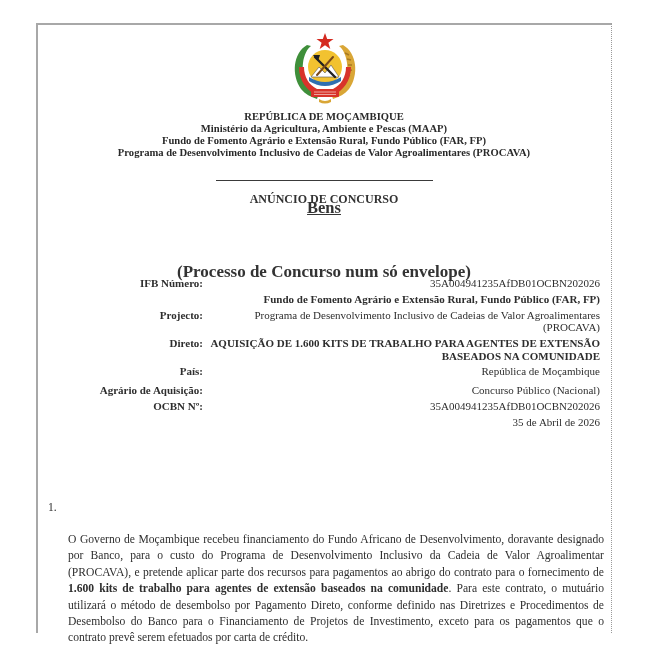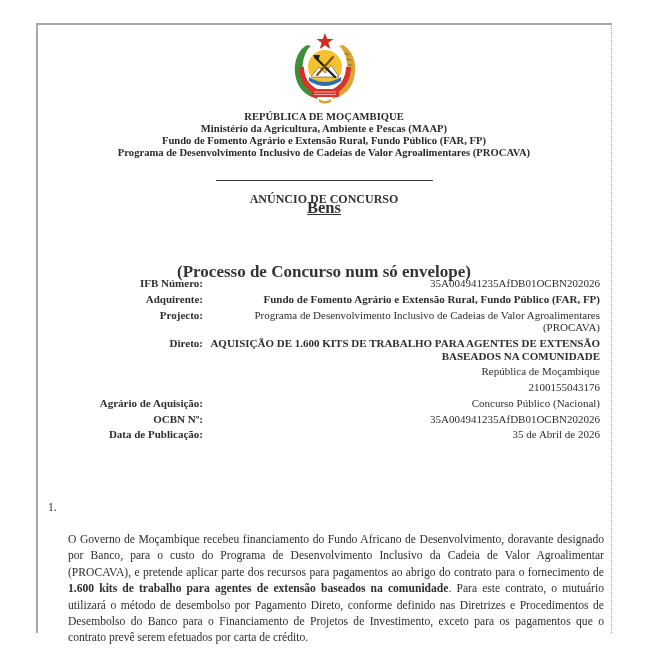--- a/index.html
+++ b/index.html
@@ -164,47 +164,45 @@
 <div class="title title-main">ANÚNCIO DE CONCURSO</div>
 <div class="title title-sub1">Bens</div>
 <div class="title title-sub2">(Processo de Concurso num só envelope)</div>
 
 <div class="meta">
   <div class="meta-row">
     <div class="meta-label">IFB Número:</div>
     <div class="meta-value">35A004941235AfDB01OCBN202026</div>
   </div>
   <div class="meta-row">
-    <div class="meta-label">Adquirente:</div>
     <div class="meta-value bold">Fundo de Fomento Agrário e Extensão Rural, Fundo Público (FAR, FP)</div>
   </div>
   <div class="meta-row">
     <div class="meta-label">Projecto:</div>
     <div class="meta-value">Programa de Desenvolvimento Inclusivo de Cadeias de Valor Agroalimentares (PROCAVA)</div>
   </div>
   <div class="meta-row">
     <div class="meta-label">Direto:</div>
     <div class="meta-value bold">AQUISIÇÃO DE 1.600 KITS DE TRABALHO PARA AGENTES DE EXTENSÃO BASEADOS NA COMUNIDADE</div>
   </div>
   <div class="meta-row">
+    <div class="meta-label">País:</div>
     <div class="meta-value">República de Moçambique</div>
   </div>
   <div class="meta-row">
-    <div class="meta-value">2100155043176</div>
   </div>
   <div class="meta-row">
     <div class="meta-label">Agrário de Aquisição:</div>
     <div class="meta-value">Concurso Público (Nacional)</div>
   </div>
   <div class="meta-row">
     <div class="meta-label">OCBN Nº:</div>
     <div class="meta-value">35A004941235AfDB01OCBN202026</div>
   </div>
   <div class="meta-row">
-    <div class="meta-label">Data de Publicação:</div>
     <div class="meta-value">35 de Abril de 2026</div>
   </div>
 </div>
 
 <div class="para">
   <div class="para-num">1.</div>
   <div class="para-text"><span>O Governo de Moçambique recebeu financiamento do Fundo Africano de Desenvolvimento, doravante designado por Banco, para o custo do Programa de Desenvolvimento Inclusivo da Cadeia de Valor Agroalimentar (PROCAVA), e pretende aplicar parte dos recursos para pagamentos ao abrigo do contrato para o fornecimento de </span><b>1.600 kits de trabalho para agentes de extensão baseados na comunidade</b><span>. Para este contrato, o mutuário utilizará o método de desembolso por Pagamento Direto, conforme definido nas Diretrizes e Procedimentos de Desembolso do Banco para o Financiamento de Projetos de Investimento, exceto para os pagamentos que o contrato prevê serem efetuados por carta de crédito.</span></div>
 </div>
 
 </body></html>

